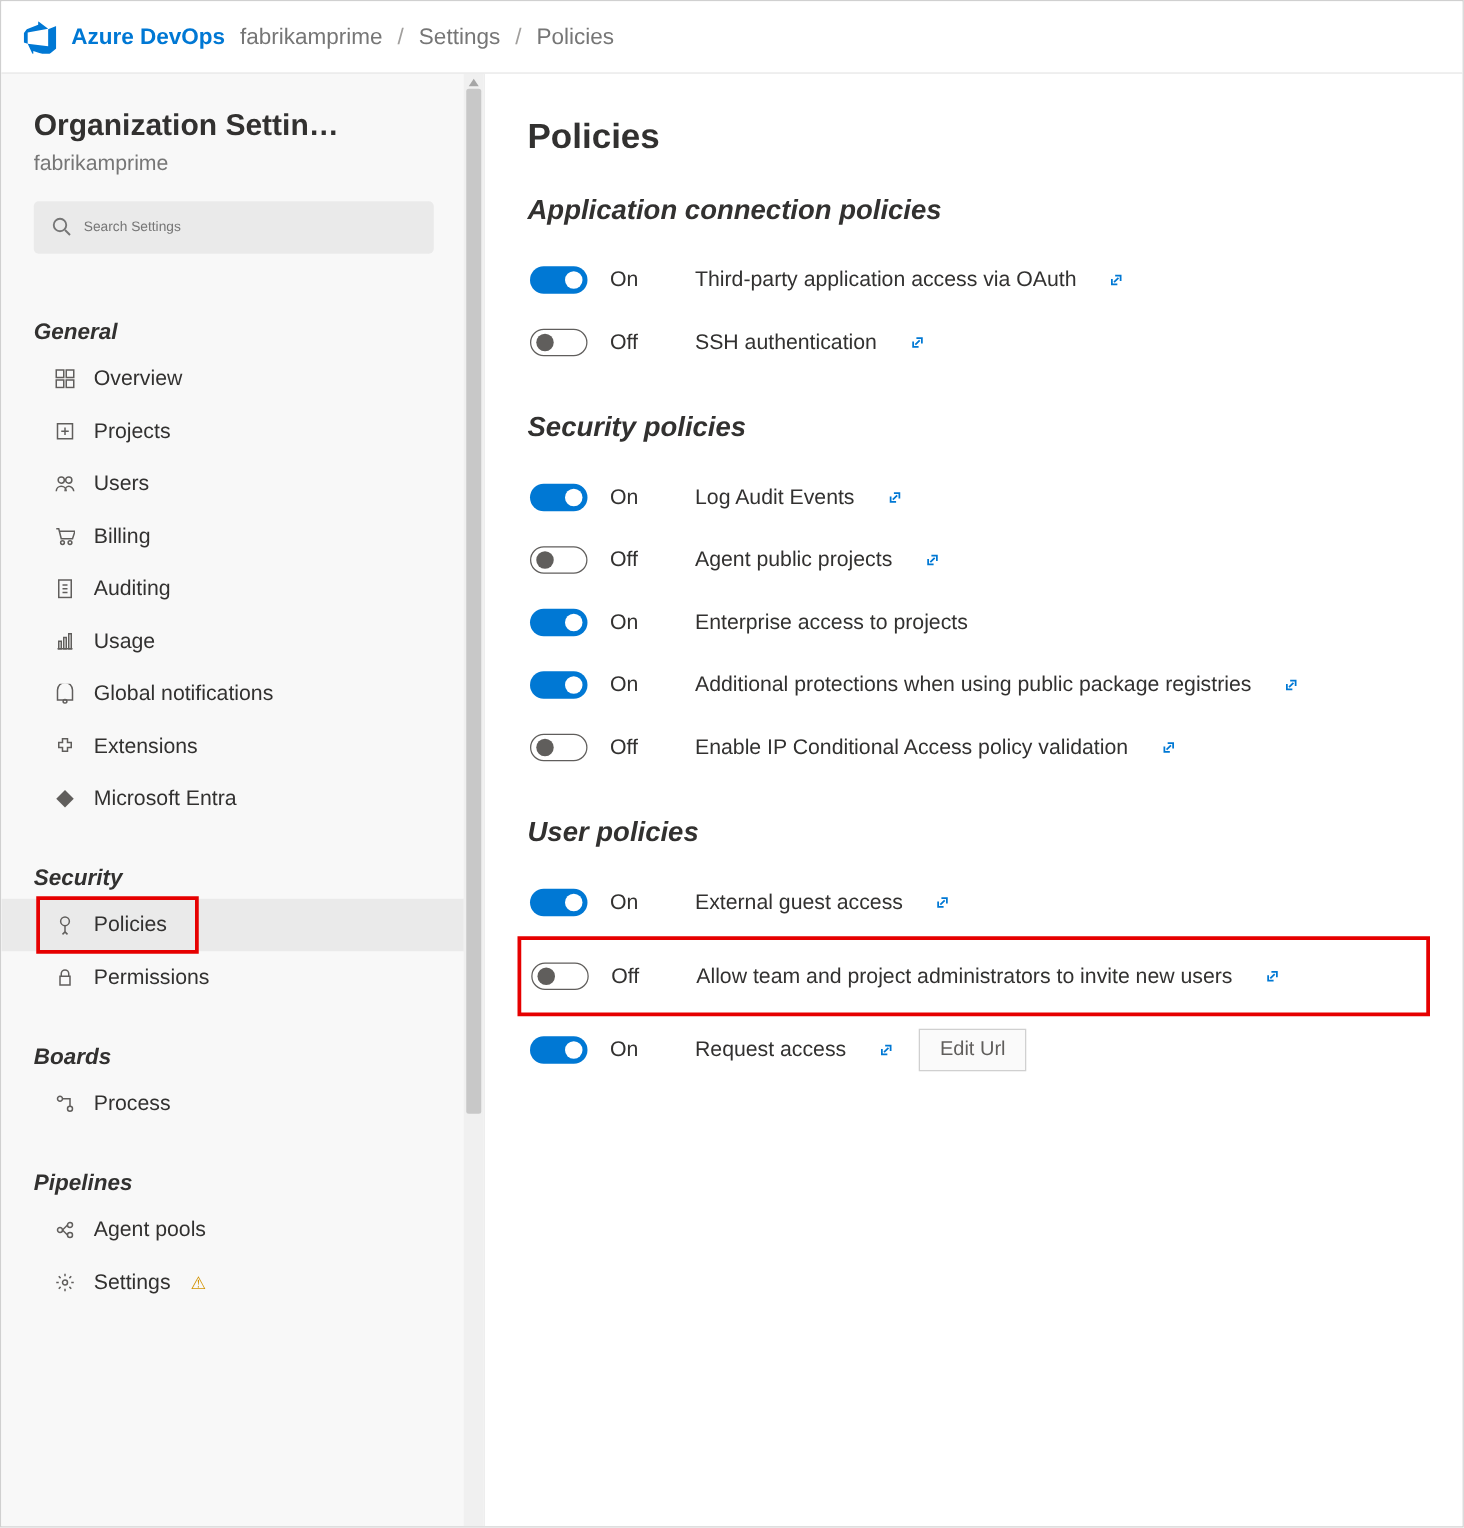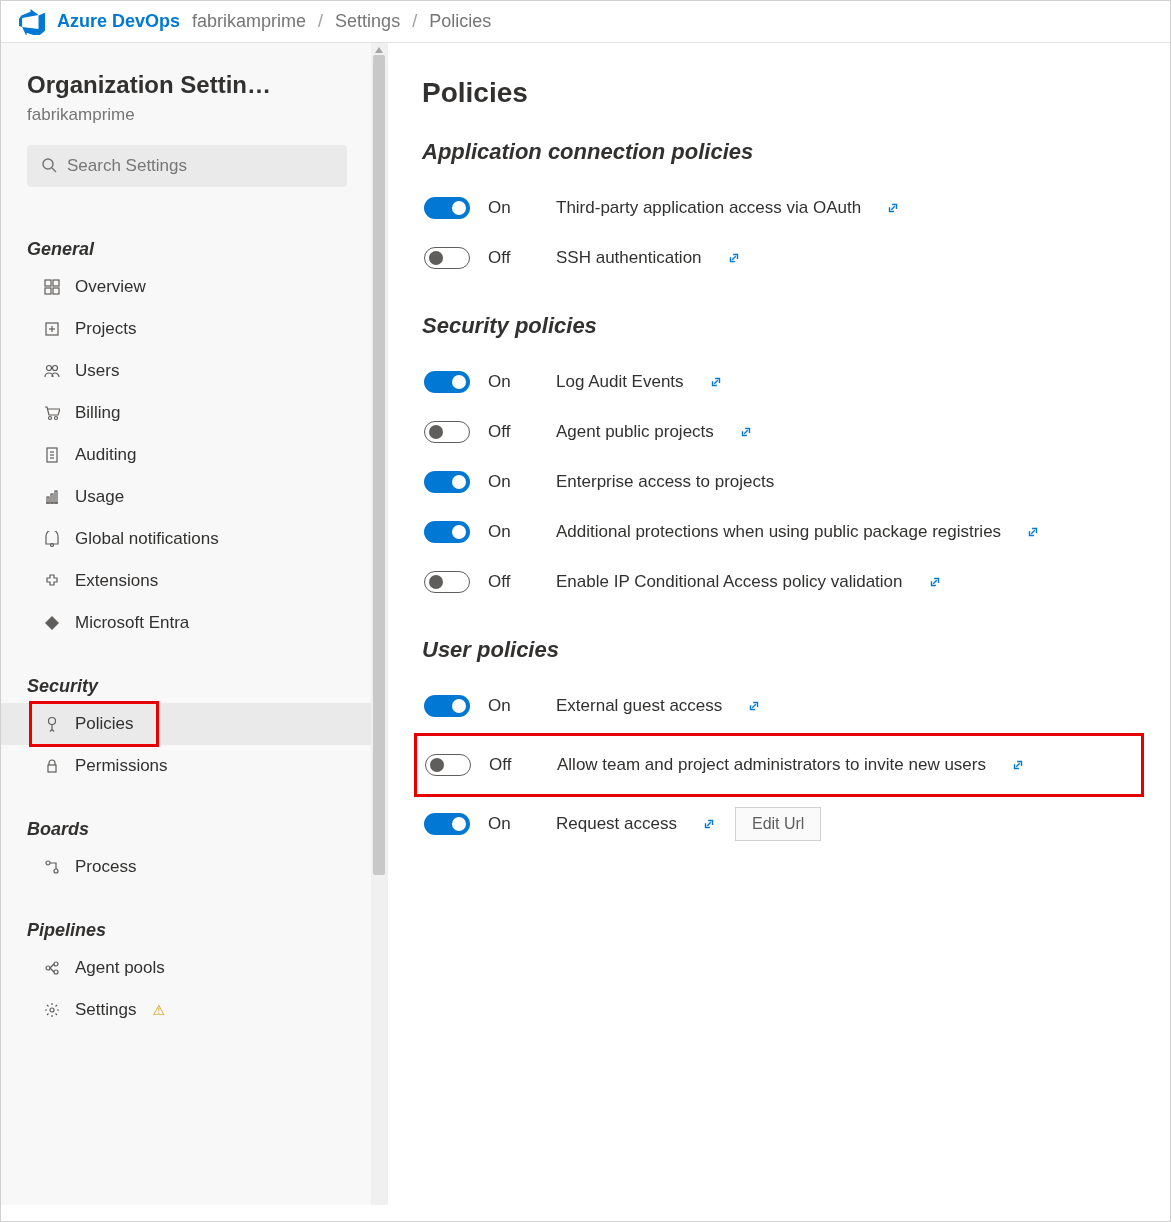--- a/index.html
+++ b/index.html
@@ -9,21 +9,21 @@
     color: #323130;
     background: #ffffff;
     width: 1171px;
     height: 1222px;
     border: 1px solid #d0d0d0;
     overflow: hidden;
   }
 
   
   .top-header {
-    height: 42px;
+    height: 58px;
     display: flex;
     align-items: center;
     padding: 3px 18px;
     border-bottom: 1px solid #e2e2e2;
     gap: 12px;
     background: #fff;
   }
   .logo-icon svg { display: block; }
   .brand-link { color: #0078d4; font-weight: 600; font-size: 18px; cursor: pointer; }
   .breadcrumb-item { color: #767676; font-size: 18px; cursor: pointer; }
@@ -88,21 +88,21 @@
     border-radius: 4px;
     height: 42px;
     display: flex;
     align-items: center;
     padding: 0 14px;
     gap: 10px;
   }
   .search-box input {
     border: none;
     background: transparent;
-    font-size: 17px;
+    font-size: 11px;
     color: #605e5c;
     outline: none;
     width: 100%;
   }
   .search-box input::placeholder { color: #767676; }
 
   .section-heading {
     font-size: 18px;
     font-weight: 600;
     margin: 32px 0 6px 26px;

